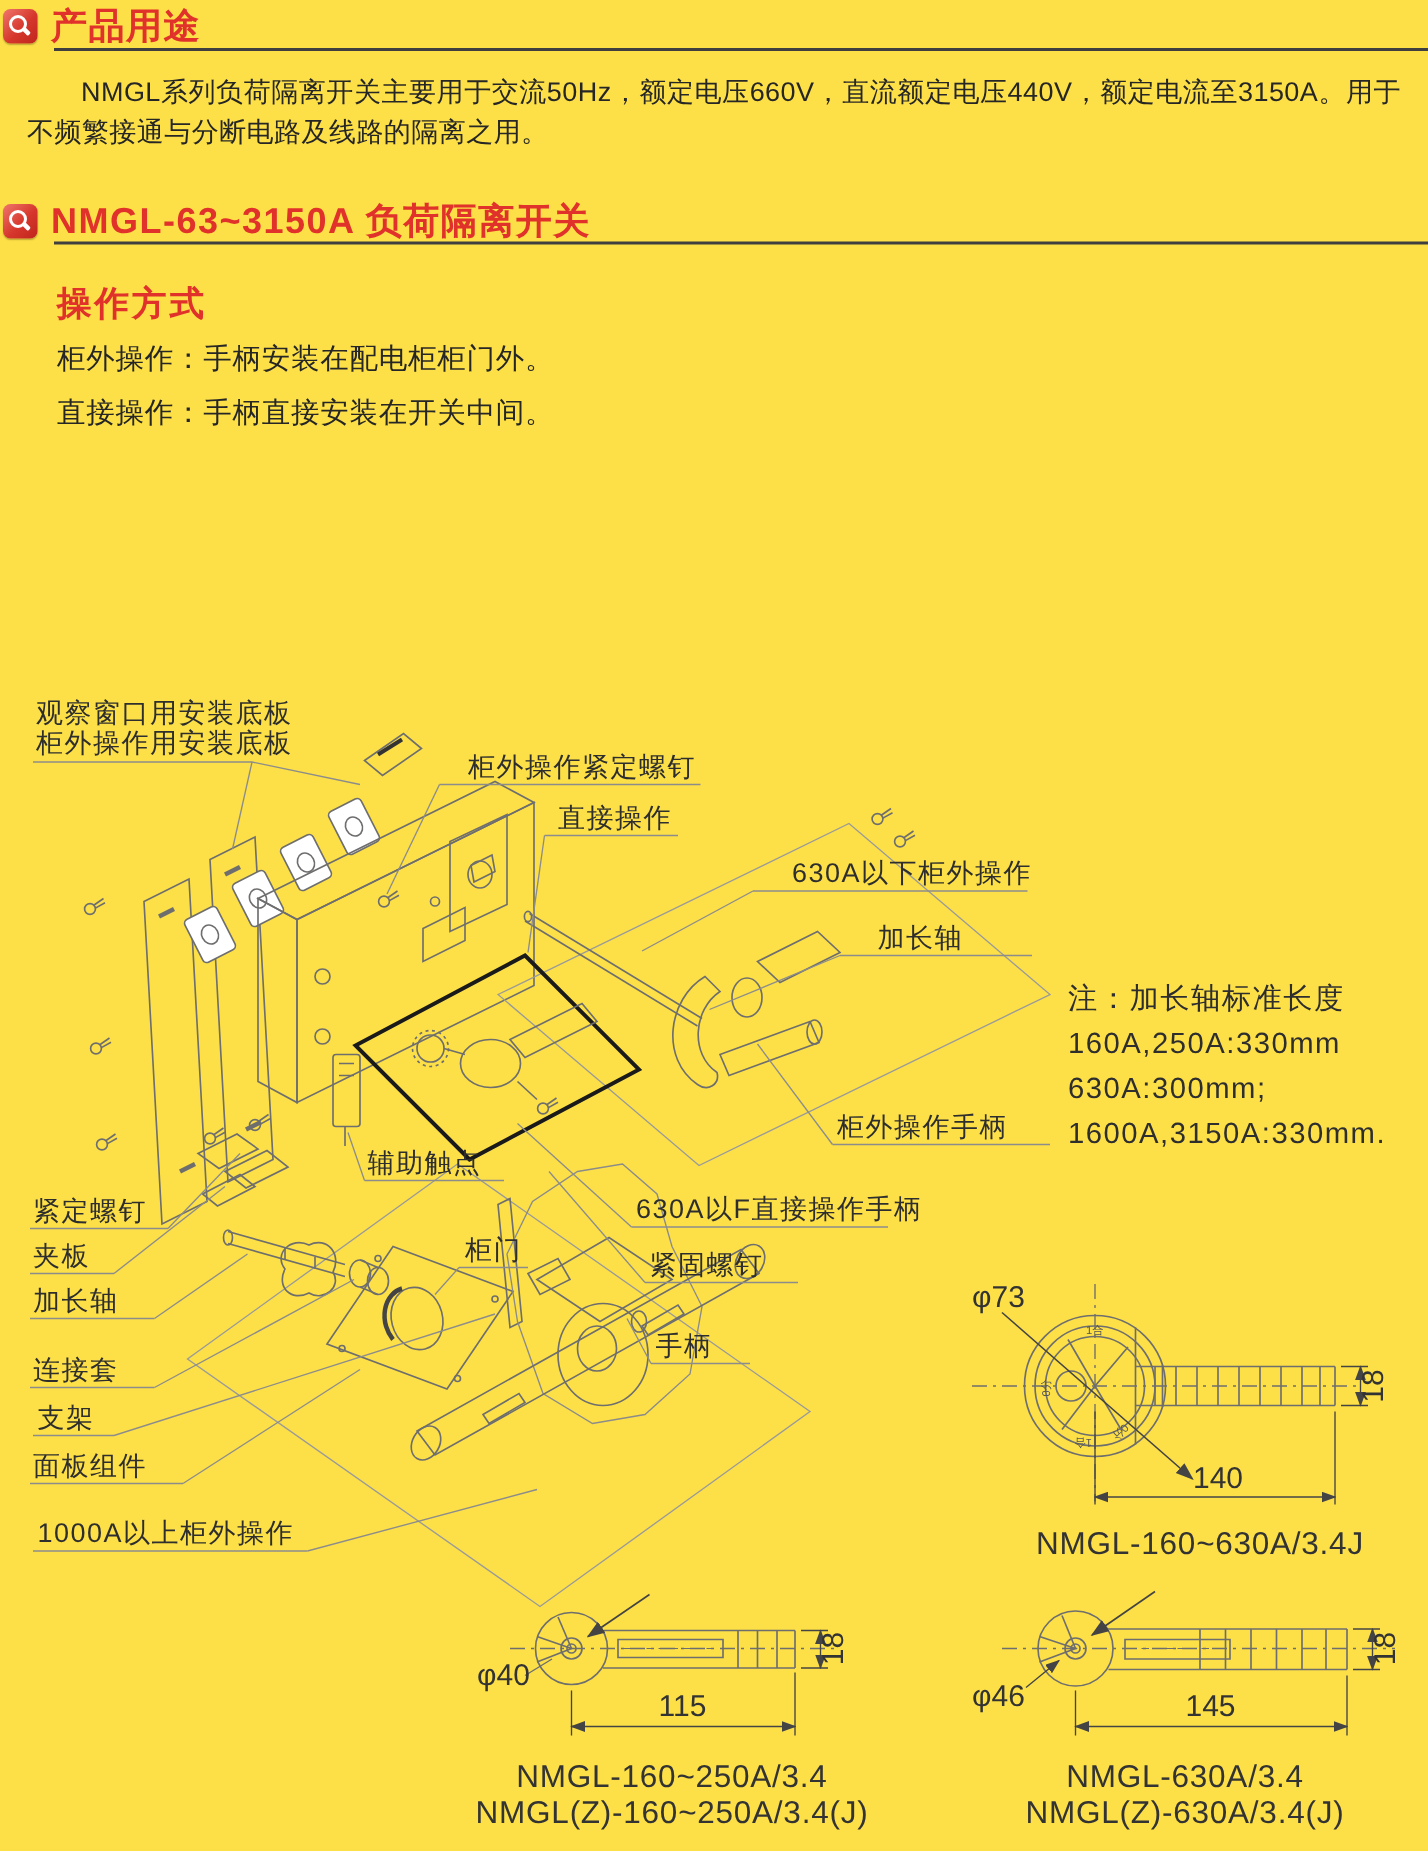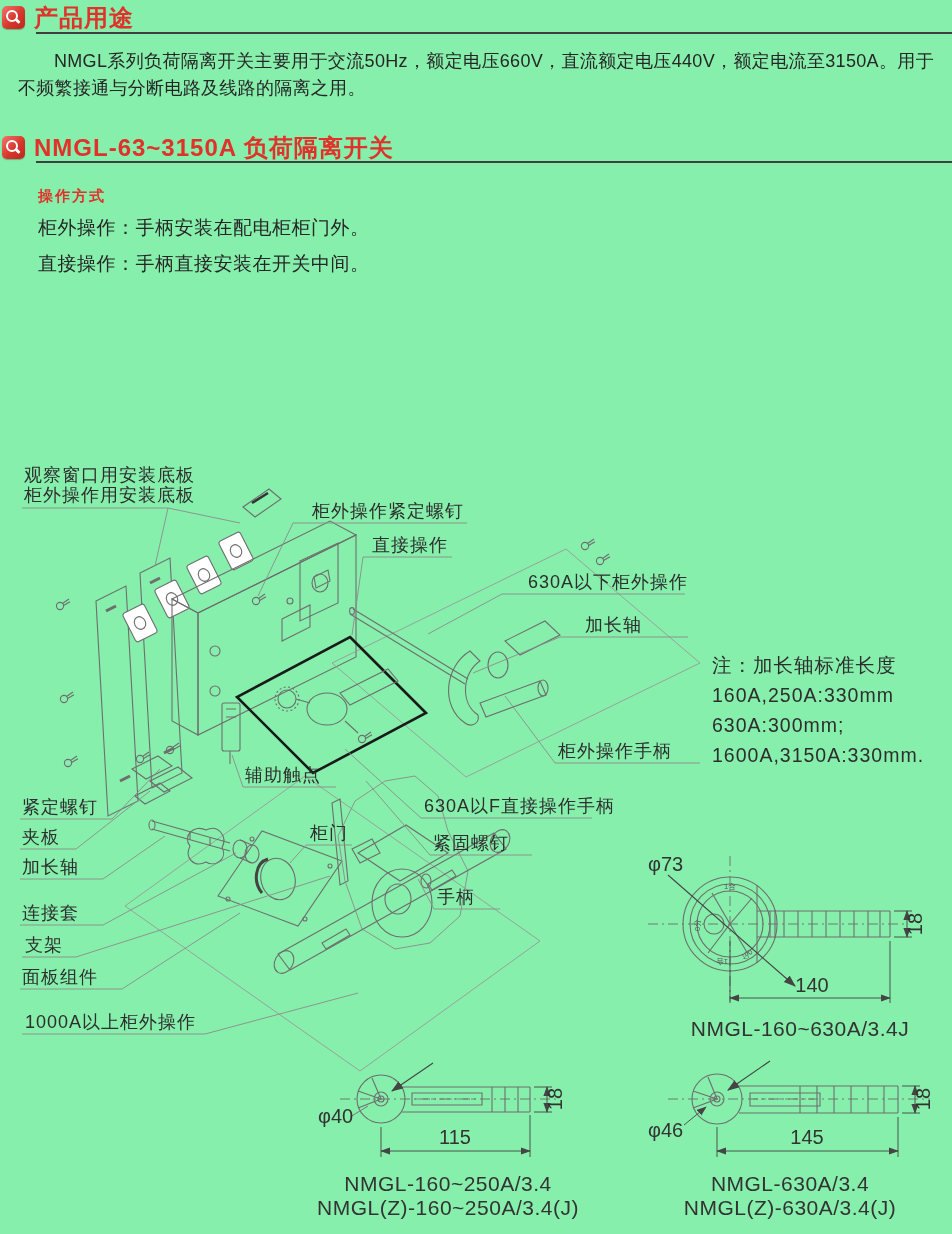--- a/index.html
+++ b/index.html
@@ -1,20 +1,20 @@
 <!DOCTYPE html>
 <html lang="zh"><head>
 <meta charset="utf-8">
 <style>
   html,body{margin:0;padding:0;background:#ffffff;}
   .page{
     position:relative;
     width:952px;height:1234px;
     margin:0 auto;
-    background:#86efac;
+    background:#fde047;
     font-family:"Liberation Sans","DejaVu Sans",sans-serif;
     color:#262626;
     overflow:hidden;
   }
   .sec-header{display:flex;align-items:center;gap:9px;padding:4px 0 0 2px;}
   .hicon{
     width:23px;height:23px;border-radius:5px;flex:0 0 auto;
     background:linear-gradient(135deg,#f0766c 0%,#d6372c 55%,#c0251c 100%);
     position:relative;box-shadow:0 1px 1px rgba(0,0,0,.25);
   }
@@ -34,21 +34,21 @@
   .rule{height:0;border-top:2px solid #3f3f3f;margin-left:36px;}
   .body-block{margin:13px 18px 0 18px;}
   .body-block p{
     margin:0;font-size:18px;line-height:27.5px;letter-spacing:.3px;
     text-align:justify;color:#262626;
   }
   .body-block p.indent{text-indent:2em;}
   .gap-usage{margin-top:14px;}
   .hdr2{margin-top:27px;}
   .op-block{margin:24px 0 0 38px;}
-  .op-title{margin:0;font-size:15px;font-weight:bold;color:#e0322a;letter-spacing:2px;}
+  .op-title{margin:0;font-size:23px;font-weight:bold;color:#e0322a;letter-spacing:2px;}
   .op-block p.op-line{margin:7px 0 0 0;font-size:19px;line-height:29px;letter-spacing:.5px;color:#262626;}
   .diagram-wrap{position:absolute;left:0;top:451px;width:952px;height:769px;}
   svg text{font-family:"Liberation Sans","DejaVu Sans",sans-serif;}
   .lbl{font-size:18px;fill:#2e2e2e;letter-spacing:1px;}
   .note{font-size:19.5px;fill:#2e2e2e;letter-spacing:1px;}
   .dimtxt{font-size:20px;fill:#333;}
   .cap{font-size:21px;fill:#333;letter-spacing:.5px;}
   .tiny{font-size:7.5px;fill:#555;}
 </style>
 </head>

